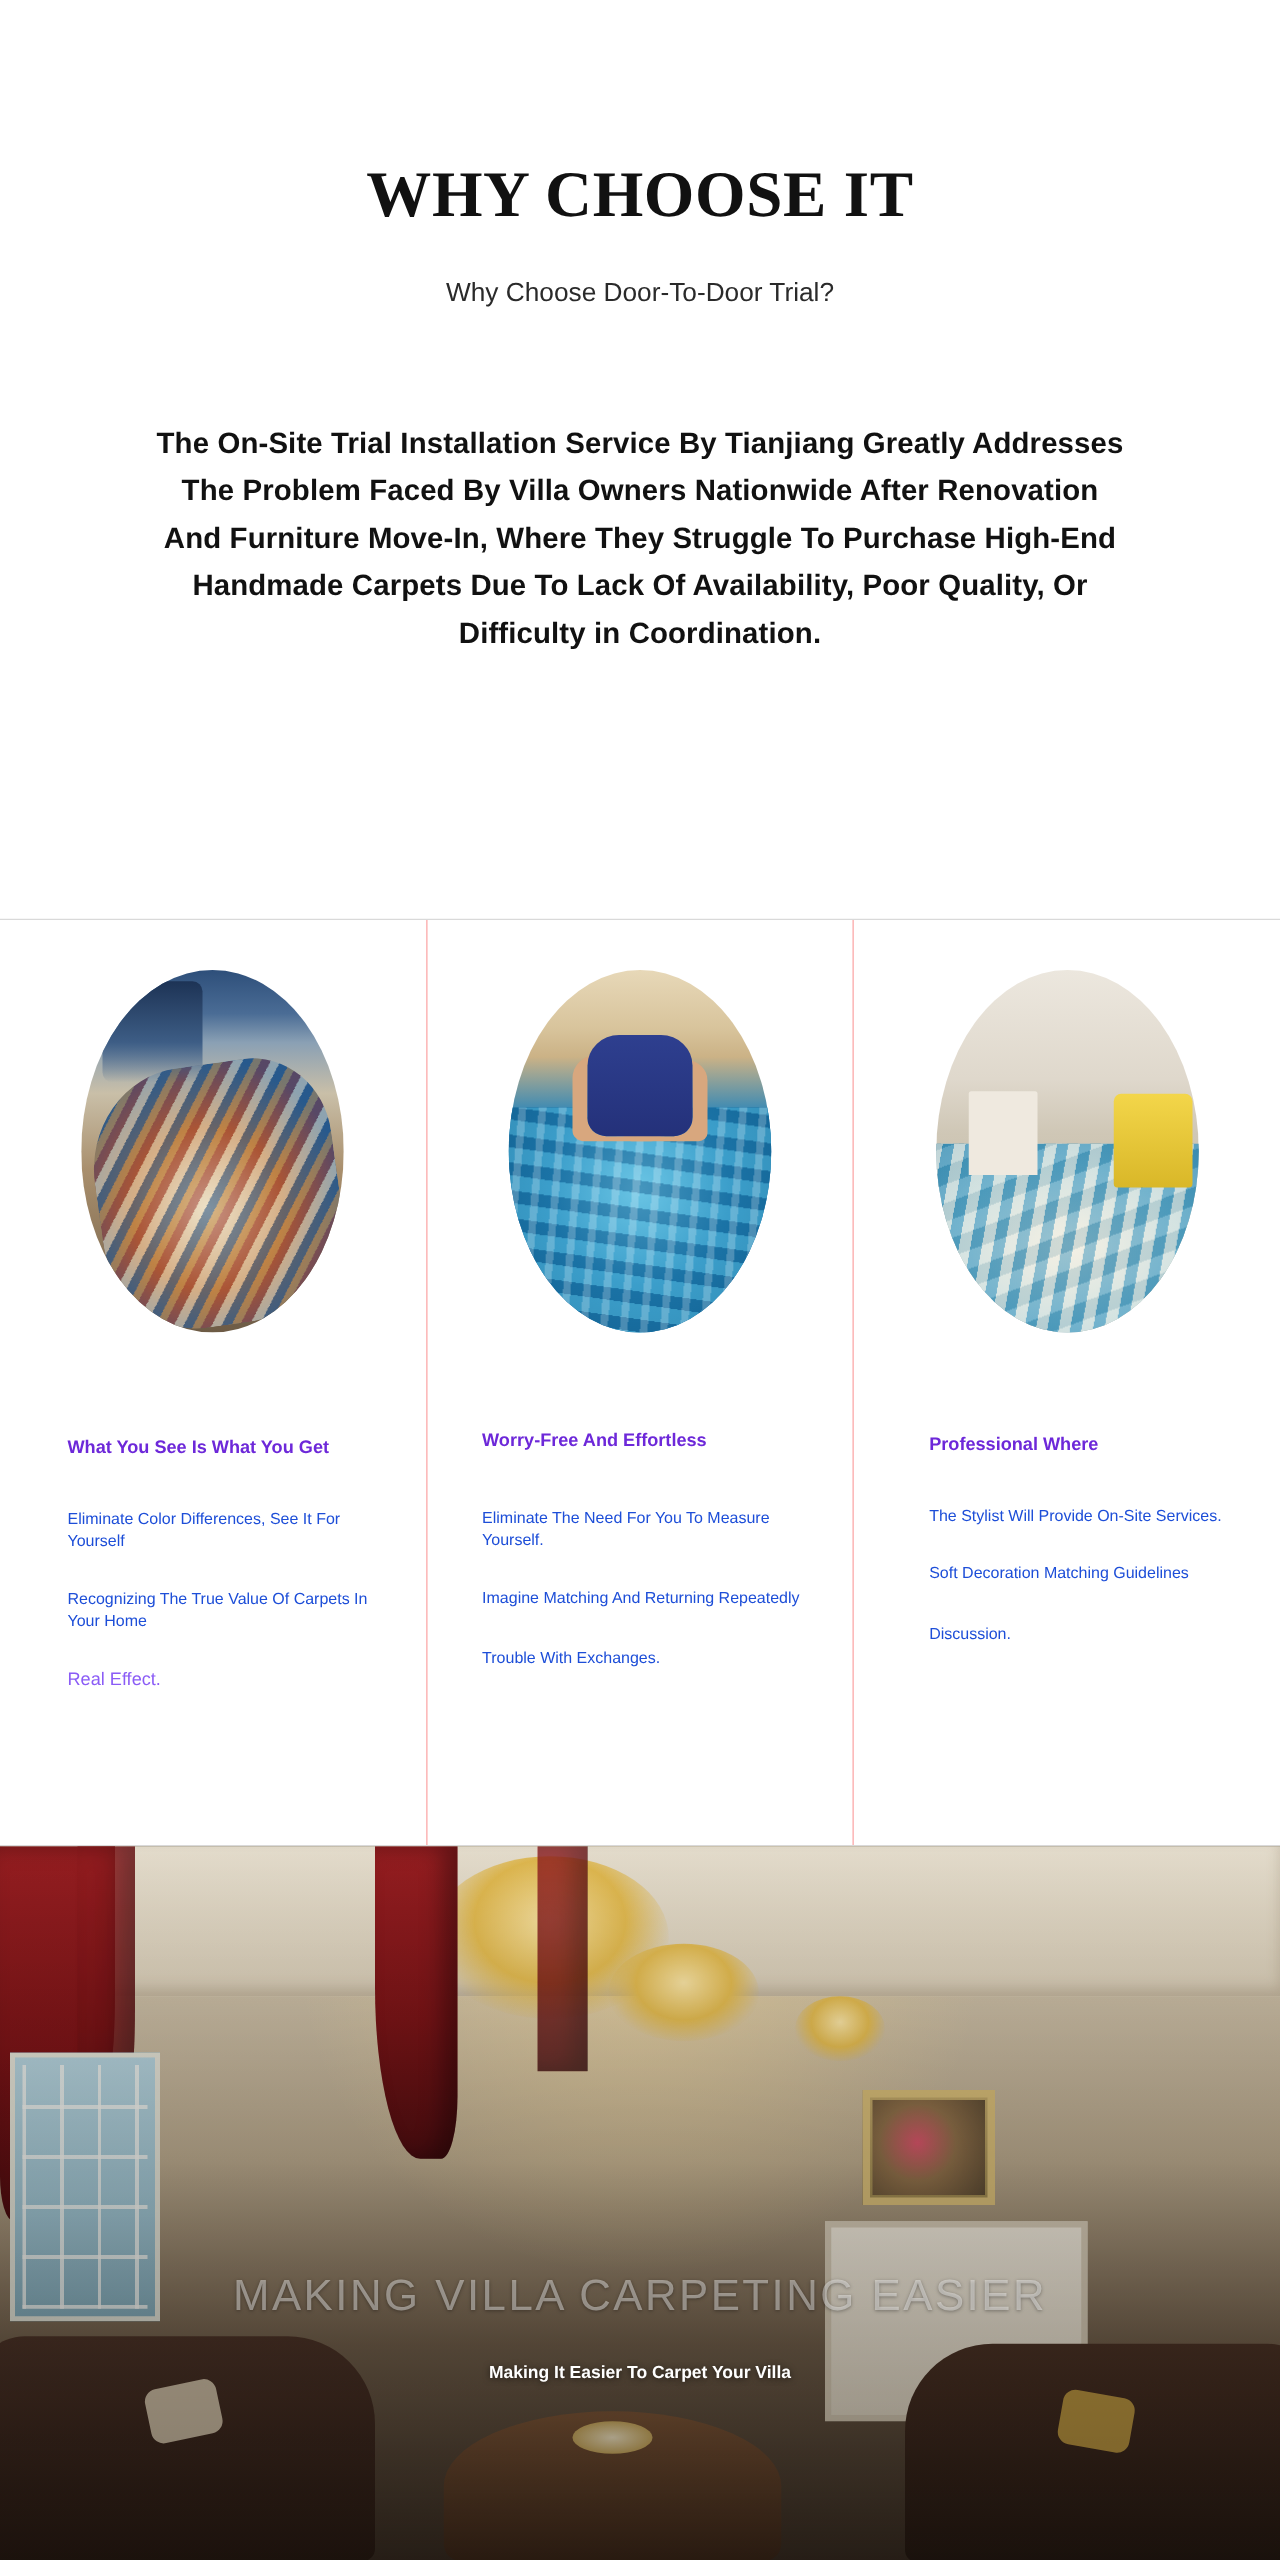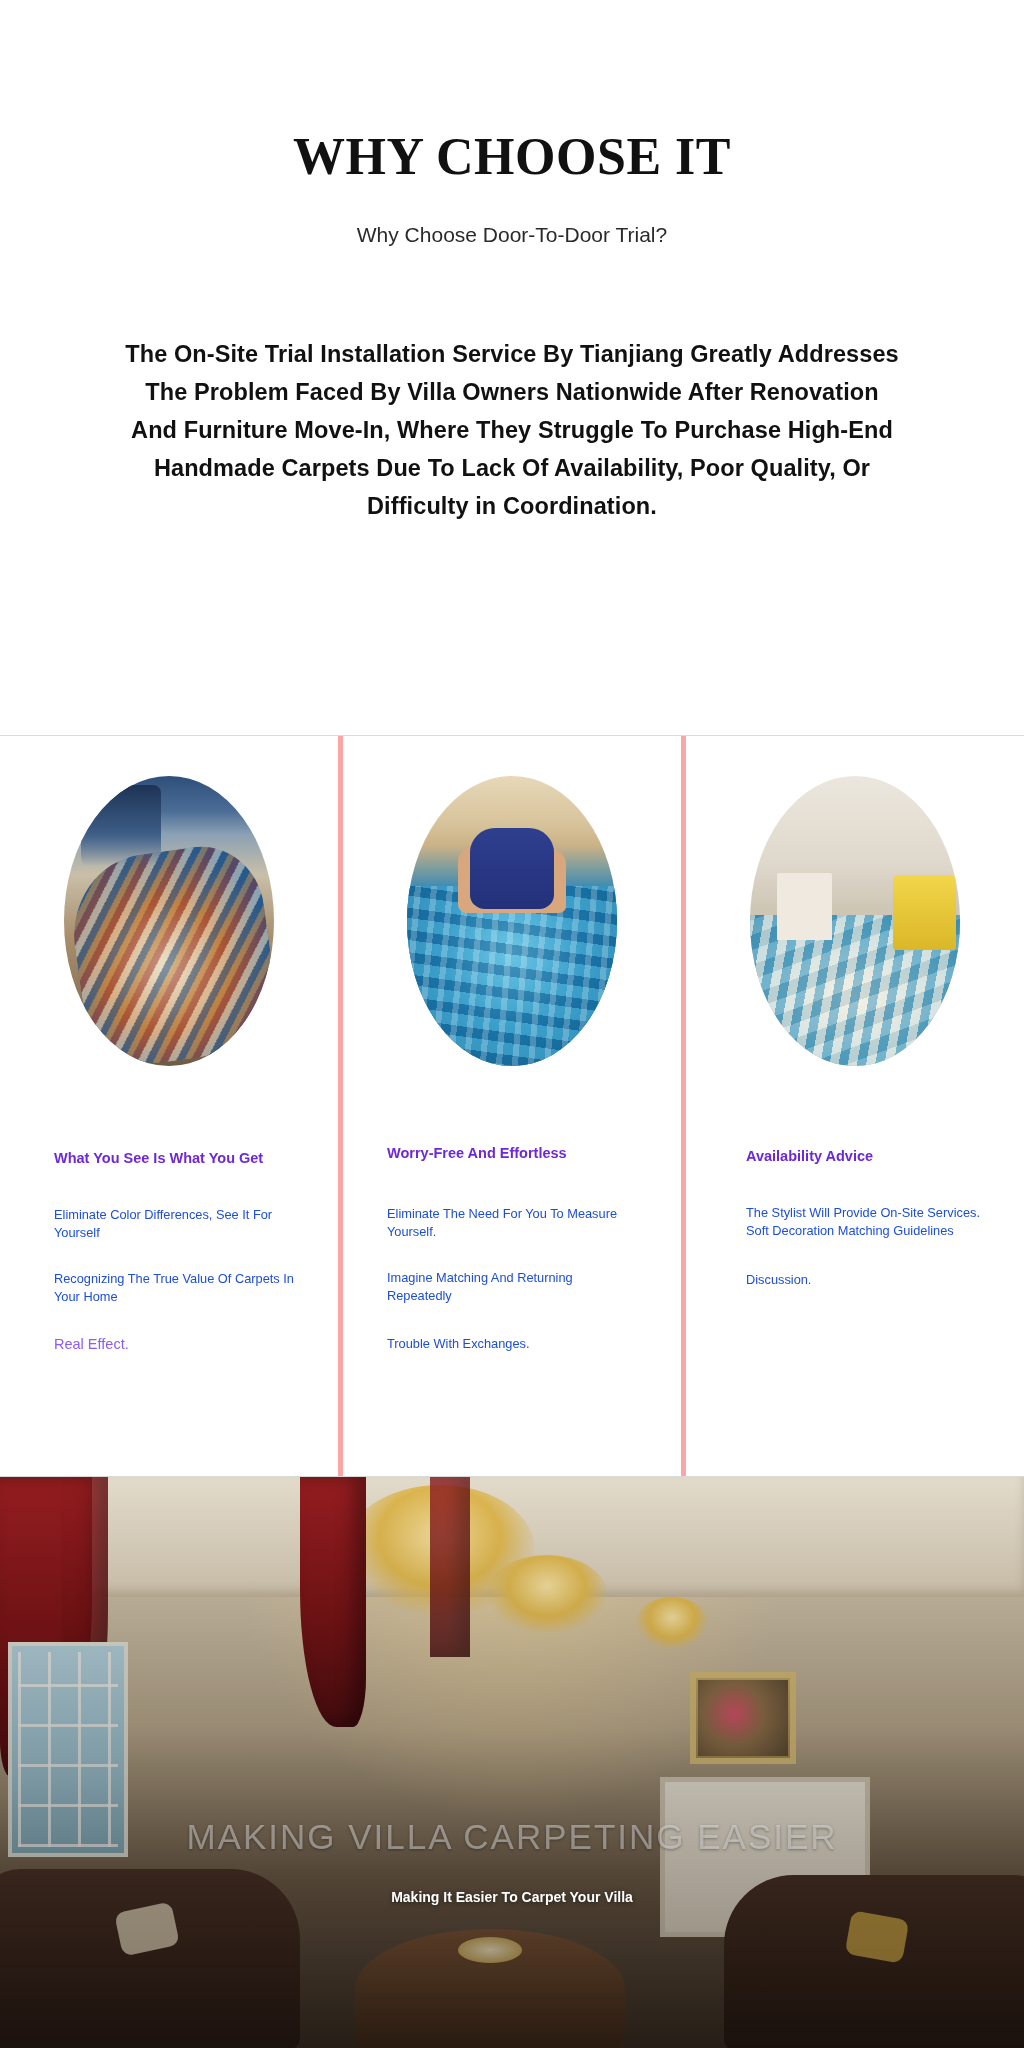--- a/index.html
+++ b/index.html
@@ -61,21 +61,21 @@
     height: 742px;
     border-top: 1px solid #d9d9d9;
     border-bottom: 1px solid #d9d9d9;
     display: flex;
   }
   .feature {
     position: relative;
     flex: 1 1 0;
     padding: 35px 42px 0 42px;
   }
-  .feature + .feature { border-left: 5px solid #fca5a5; }
+  .feature + .feature { border-left: 1px solid #fca5a5; }
 
   .f-img {
     width: 210px;
     height: 290px;
     margin: 5px auto 0 auto;
     border-radius: 105px / 145px;
     overflow: hidden;
     position: relative;
   }
   .f-img .scene { position: absolute; inset: 0; }
@@ -179,21 +179,21 @@
 
   .col1 .f-item.i1 { margin-top: 38px; }
   .col1 .f-item.i2 { margin-top: 27px; }
   .col1 .f-item.i3 { margin-top: 28px; }
 
   .col2 .f-item.i1 { margin-top: 42px; }
   .col2 .f-item.i2 { margin-top: 27px; }
   .col2 .f-item.i3 { margin-top: 30px; font-size: 12.8px; }
 
   .col3 .f-item.i1 { margin-top: 38px; }
-  .col3 .f-item.i2 { }
+  .col3 .f-item.i2 { margin-top: 27px; }
   .col3 .f-item.i3 { margin-top: 30px; font-size: 12.8px; }
 
   .col2 .f-title, .col2 .f-item { padding-left: 2px; }
   .col3 .f-title, .col3 .f-item { padding-left: 18px; }
   .col1 .f-title { padding-left: 12px; }
   .col1 .f-item { padding-left: 12px; }
 
   
   .banner {
     position: absolute;
@@ -364,21 +364,21 @@
         <li class="f-item i1">Eliminate The Need For You To Measure Yourself.</li>
         <li class="f-item i2">Imagine Matching And Returning Repeatedly</li>
         <li class="f-item i3">Trouble With Exchanges.</li>
       </ul>
     </div>
 
     <div class="feature col3">
       <div class="f-img">
         <div class="scene scene-3"></div>
       </div>
-      <h3 class="f-title t3">Availability Advice</h3>
+      <h3 class="f-title t3">Professional Where</h3>
       <ul class="f-list">
         <li class="f-item i1">The Stylist Will Provide On-Site Services.</li>
         <li class="f-item i2">Soft Decoration Matching Guidelines</li>
         <li class="f-item i3">Discussion.</li>
       </ul>
     </div>
 
   </section>
 
   <section class="banner">

